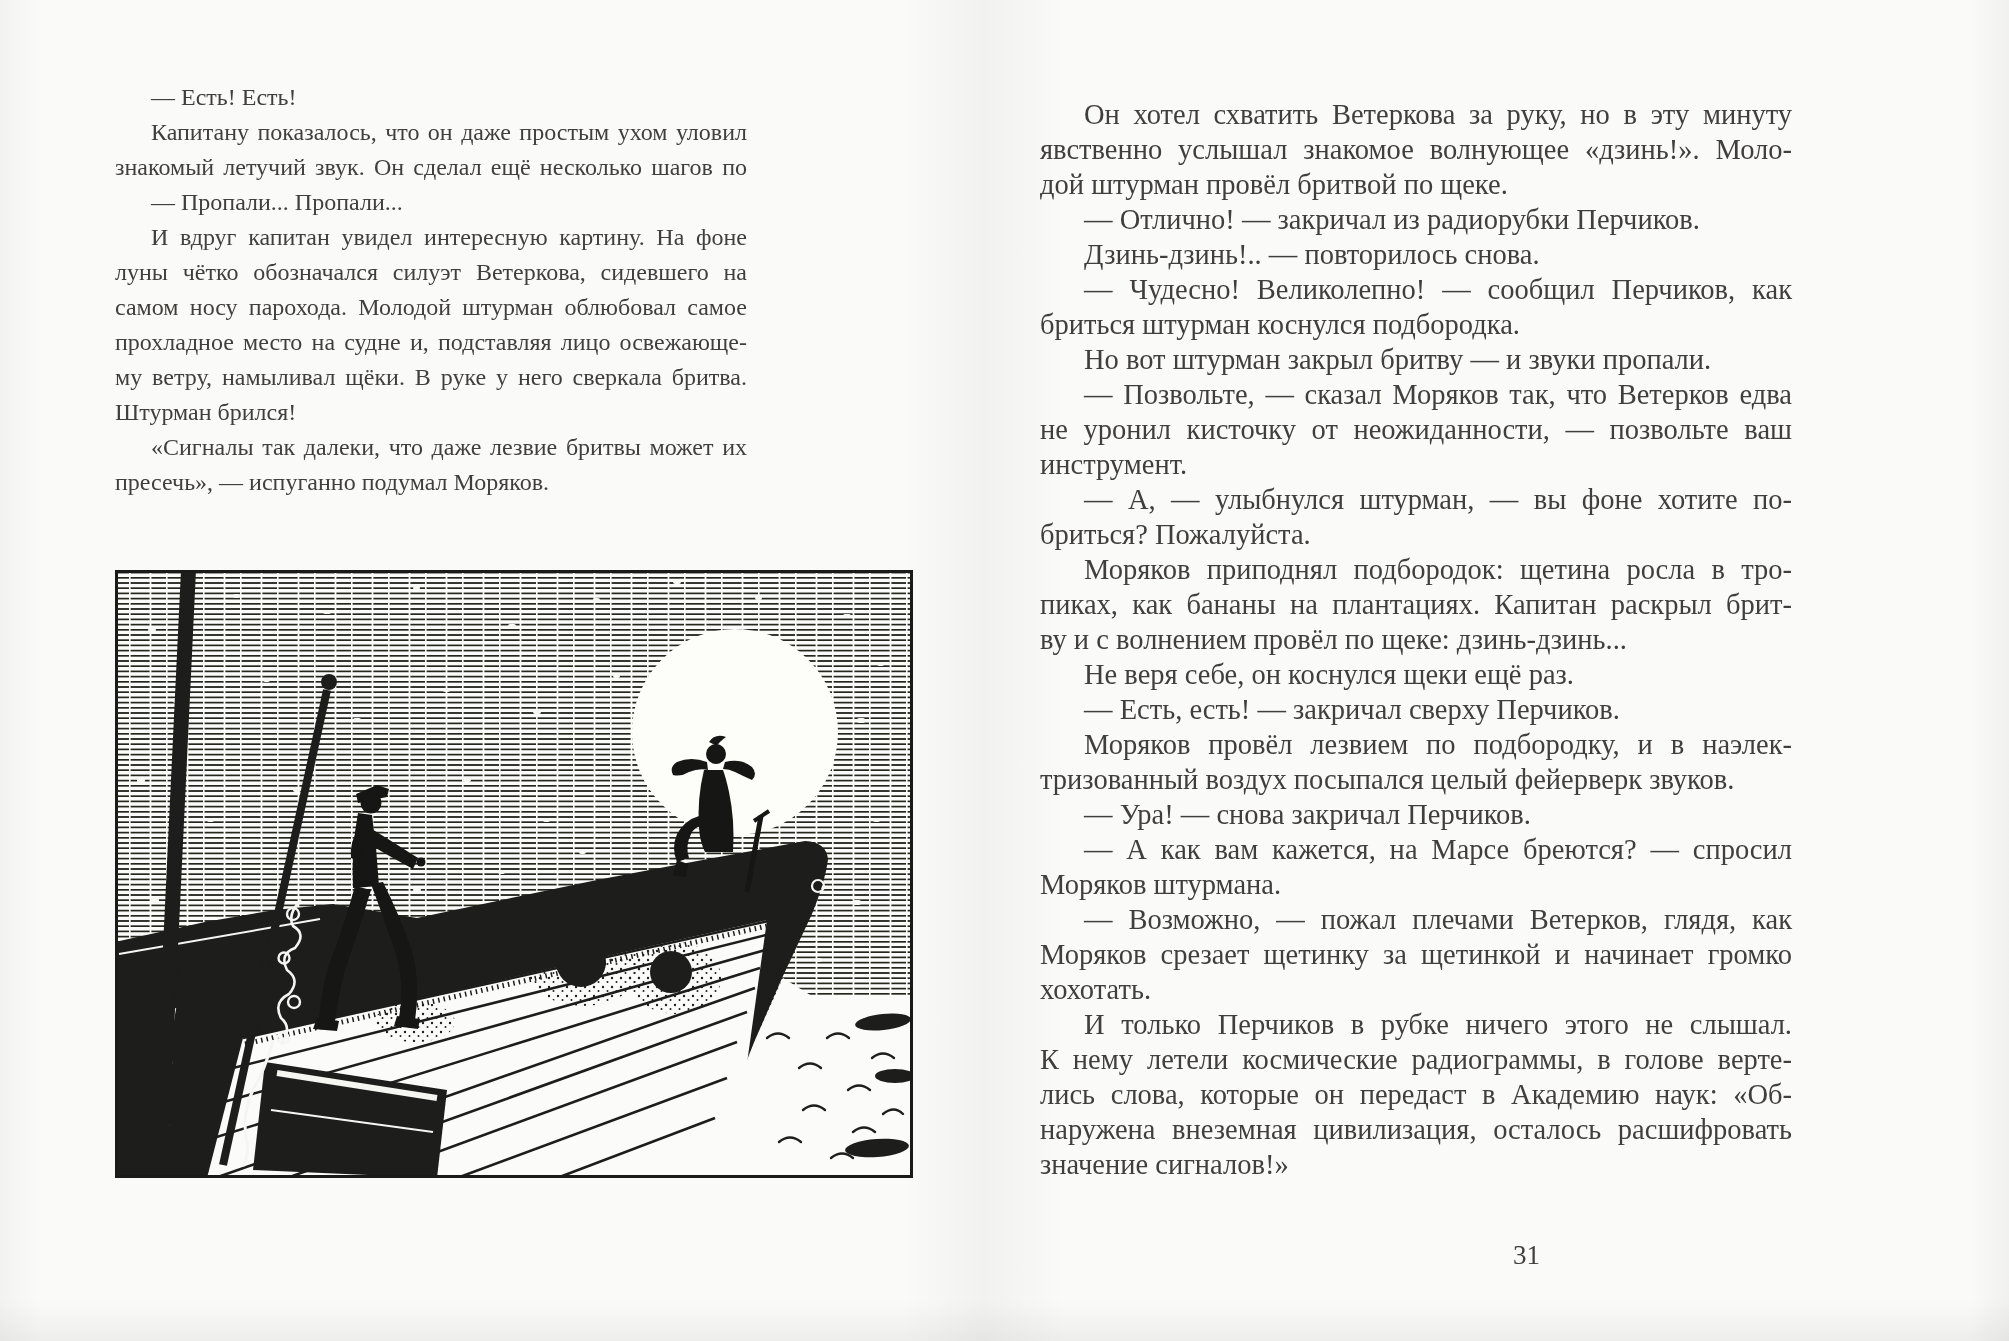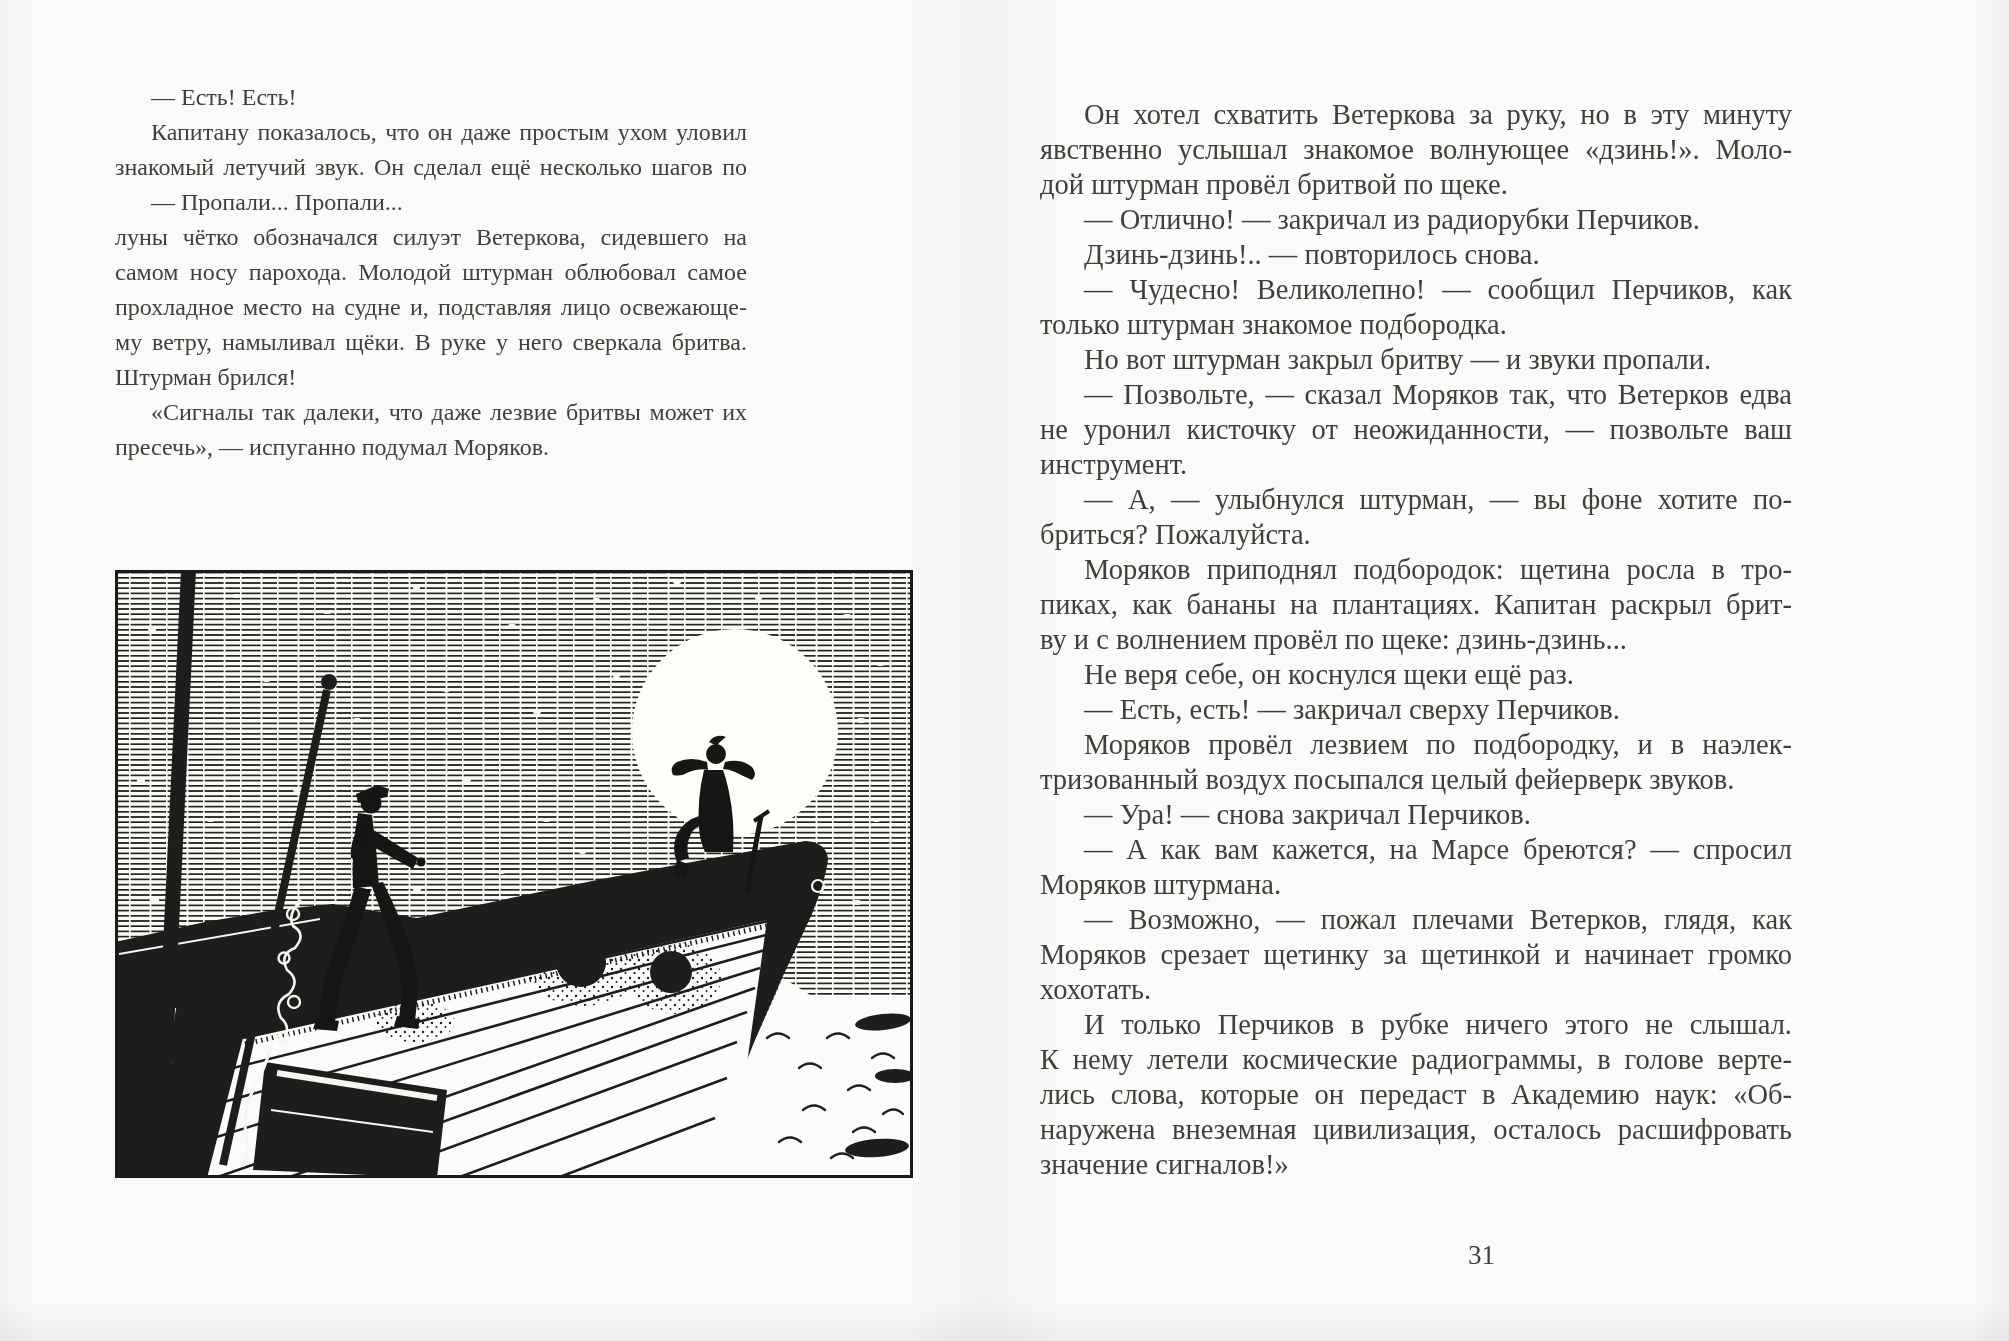--- a/index.html
+++ b/index.html
@@ -23,34 +23,35 @@
   #right-col{left:1040px;top:97px;width:752px;font-size:28.5px;line-height:35px;}
   .tline{text-align:justify;white-space:normal;}
   .tline.just{text-align-last:justify;}
   #left-col .tline.ind{text-indent:36px;}
   #right-col .tline.ind{text-indent:44px;}
   #illustration{
     position:absolute;left:115px;top:570px;width:798px;height:608px;
   }
   #page-num{
     position:absolute;left:1468px;top:1240px;width:72px;
-    text-align:left;font-size:27px;color:#403f3c;
+    text-align:right;font-size:27px;color:#403f3c;
   }
 </style>
 </head>
 <body>
 
 <div id="spread">
 
   <div>
     <div id="left-col" class="textcol">
         <div class="tline ind">— Есть! Есть!</div>
         <div class="tline just ind">Капитану показалось, что он даже простым ухом уловил</div>
         <div class="tline just">знакомый летучий звук. Он сделал ещё несколько шагов по</div>
         <div class="tline ind">— Пропали... Пропали...</div>
+        <div class="tline just ind">И вдруг капитан увидел интересную картину. На фоне</div>
         <div class="tline just">луны чётко обозначался силуэт Ветеркова, сидевшего на</div>
         <div class="tline just">самом носу парохода. Молодой штурман облюбовал самое</div>
         <div class="tline just">прохладное место на судне и, подставляя лицо освежающе-</div>
         <div class="tline just">му ветру, намыливал щёки. В руке у него сверкала бритва.</div>
         <div class="tline">Штурман брился!</div>
         <div class="tline just ind">«Сигналы так далеки, что даже лезвие бритвы может их</div>
         <div class="tline">пресечь», — испуганно подумал Моряков.</div>
       </div>
 
     <svg id="illustration" viewBox="0 0 798 608" xmlns="http://www.w3.org/2000/svg">
@@ -207,21 +208,21 @@
   </div>
 
   <div>
     <div id="right-col" class="textcol">
         <div class="tline just ind">Он хотел схватить Ветеркова за руку, но в эту минуту</div>
         <div class="tline just">явственно услышал знакомое волнующее «дзинь!». Моло-</div>
         <div class="tline">дой штурман провёл бритвой по щеке.</div>
         <div class="tline ind">— Отлично! — закричал из радиорубки Перчиков.</div>
         <div class="tline ind">Дзинь-дзинь!.. — повторилось снова.</div>
         <div class="tline just ind">— Чудесно! Великолепно! — сообщил Перчиков, как</div>
-        <div class="tline">только штурман знакомое подбородка.</div>
+        <div class="tline">бриться штурман коснулся подбородка.</div>
         <div class="tline ind">Но вот штурман закрыл бритву — и звуки пропали.</div>
         <div class="tline just ind">— Позвольте, — сказал Моряков так, что Ветерков едва</div>
         <div class="tline just">не уронил кисточку от неожиданности, — позвольте ваш</div>
         <div class="tline">инструмент.</div>
         <div class="tline just ind">— А, — улыбнулся штурман, — вы фоне хотите по-</div>
         <div class="tline">бриться? Пожалуйста.</div>
         <div class="tline just ind">Моряков приподнял подбородок: щетина росла в тро-</div>
         <div class="tline just">пиках, как бананы на плантациях. Капитан раскрыл брит-</div>
         <div class="tline">ву и с волнением провёл по щеке: дзинь-дзинь...</div>
         <div class="tline ind">Не веря себе, он коснулся щеки ещё раз.</div>

